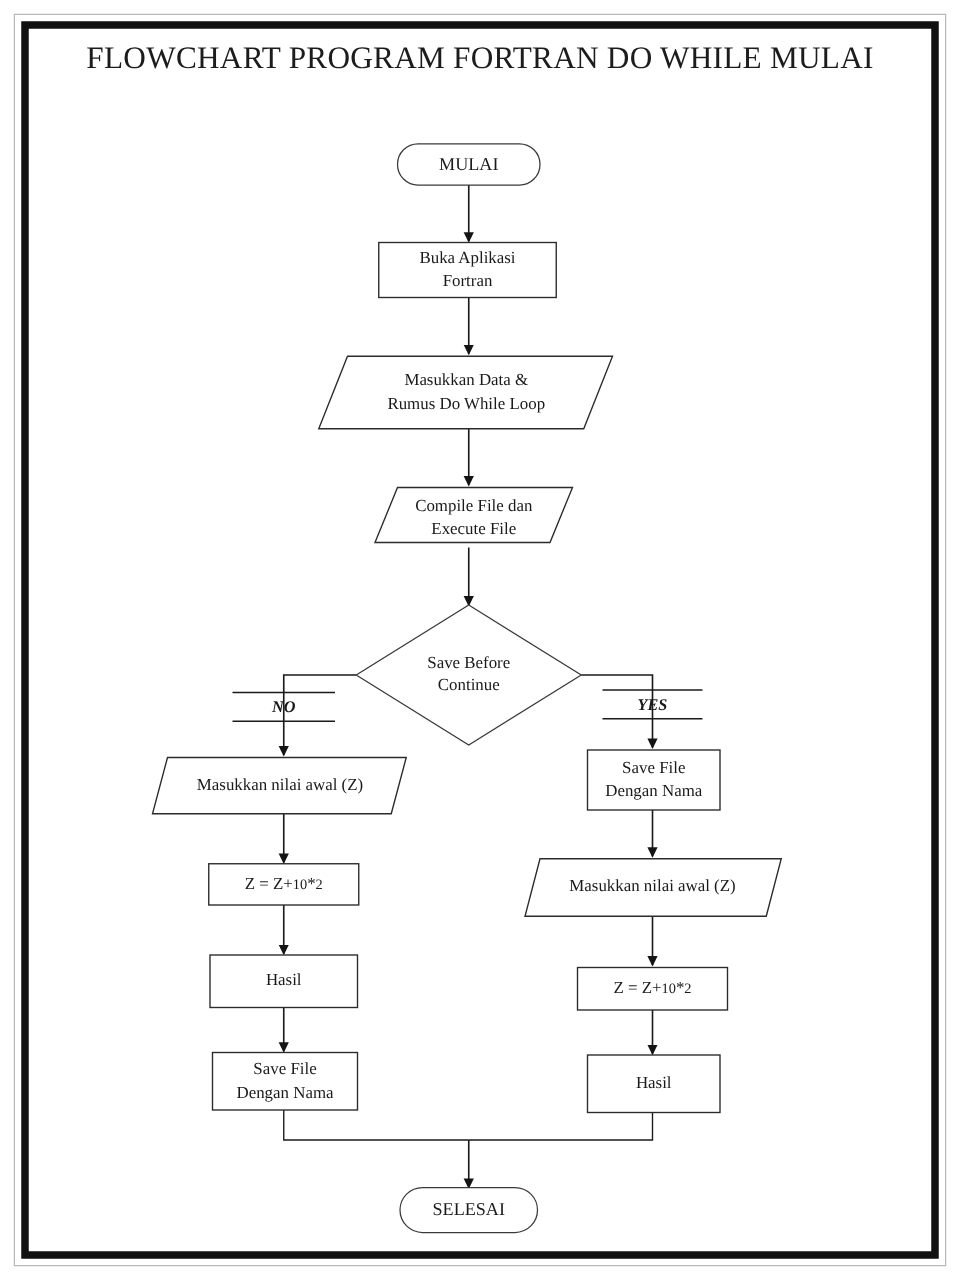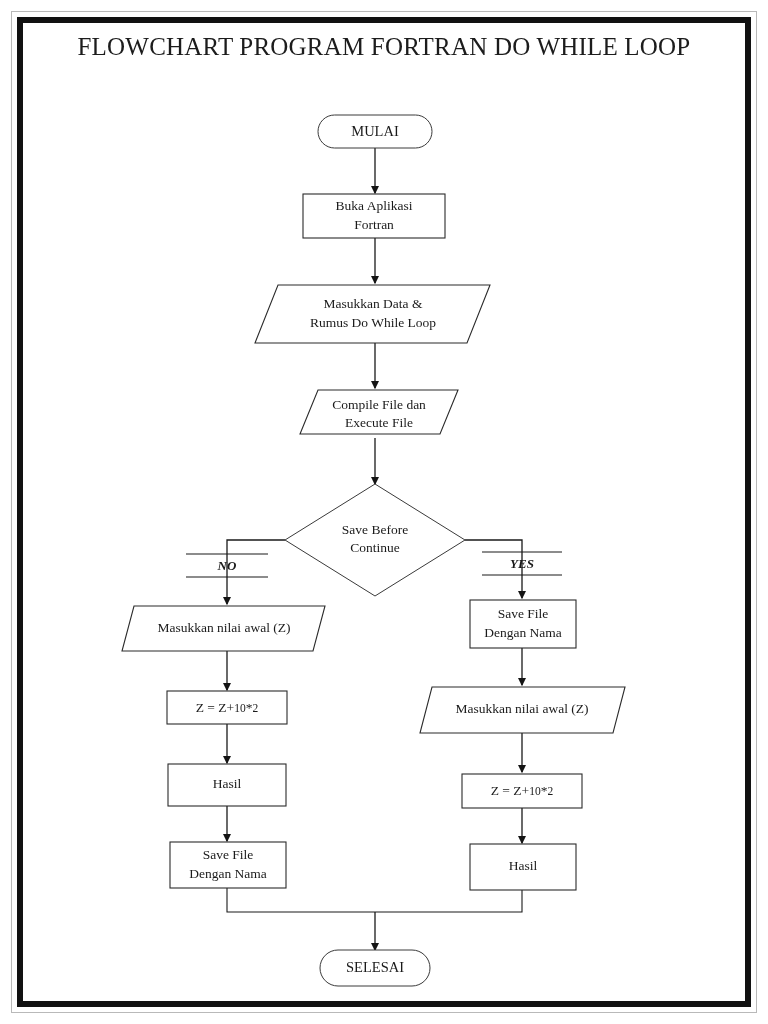--- a/index.html
+++ b/index.html
@@ -105,21 +105,21 @@
   .small-digits { font-size: 11.5px; }
 </style>
 </head>
 <body>
 
 <div id="page">
 
   <div id="outer-rule"></div>
   <div id="frame"></div>
 
-  <div id="title">FLOWCHART PROGRAM FORTRAN DO WHILE LOOP</div>
+  <div id="title">FLOWCHART PROGRAM FORTRAN DO WHILE MULAI</div>
 
   <svg id="canvas" viewBox="0 0 768 1024" xmlns="http://www.w3.org/2000/svg">
 
     <defs>
       <marker id="arrow" viewBox="0 0 12 12" refX="9.5" refY="6" markerWidth="7" markerHeight="7" orient="auto-start-reverse">
         <path d="M 0 0.6 L 11 6 L 0 11.4 z" fill="#141414"></path>
       </marker>
     </defs>
 
     <line class="conn" x1="375" y1="148" x2="375" y2="193" marker-end="url(#arrow)"></line>

